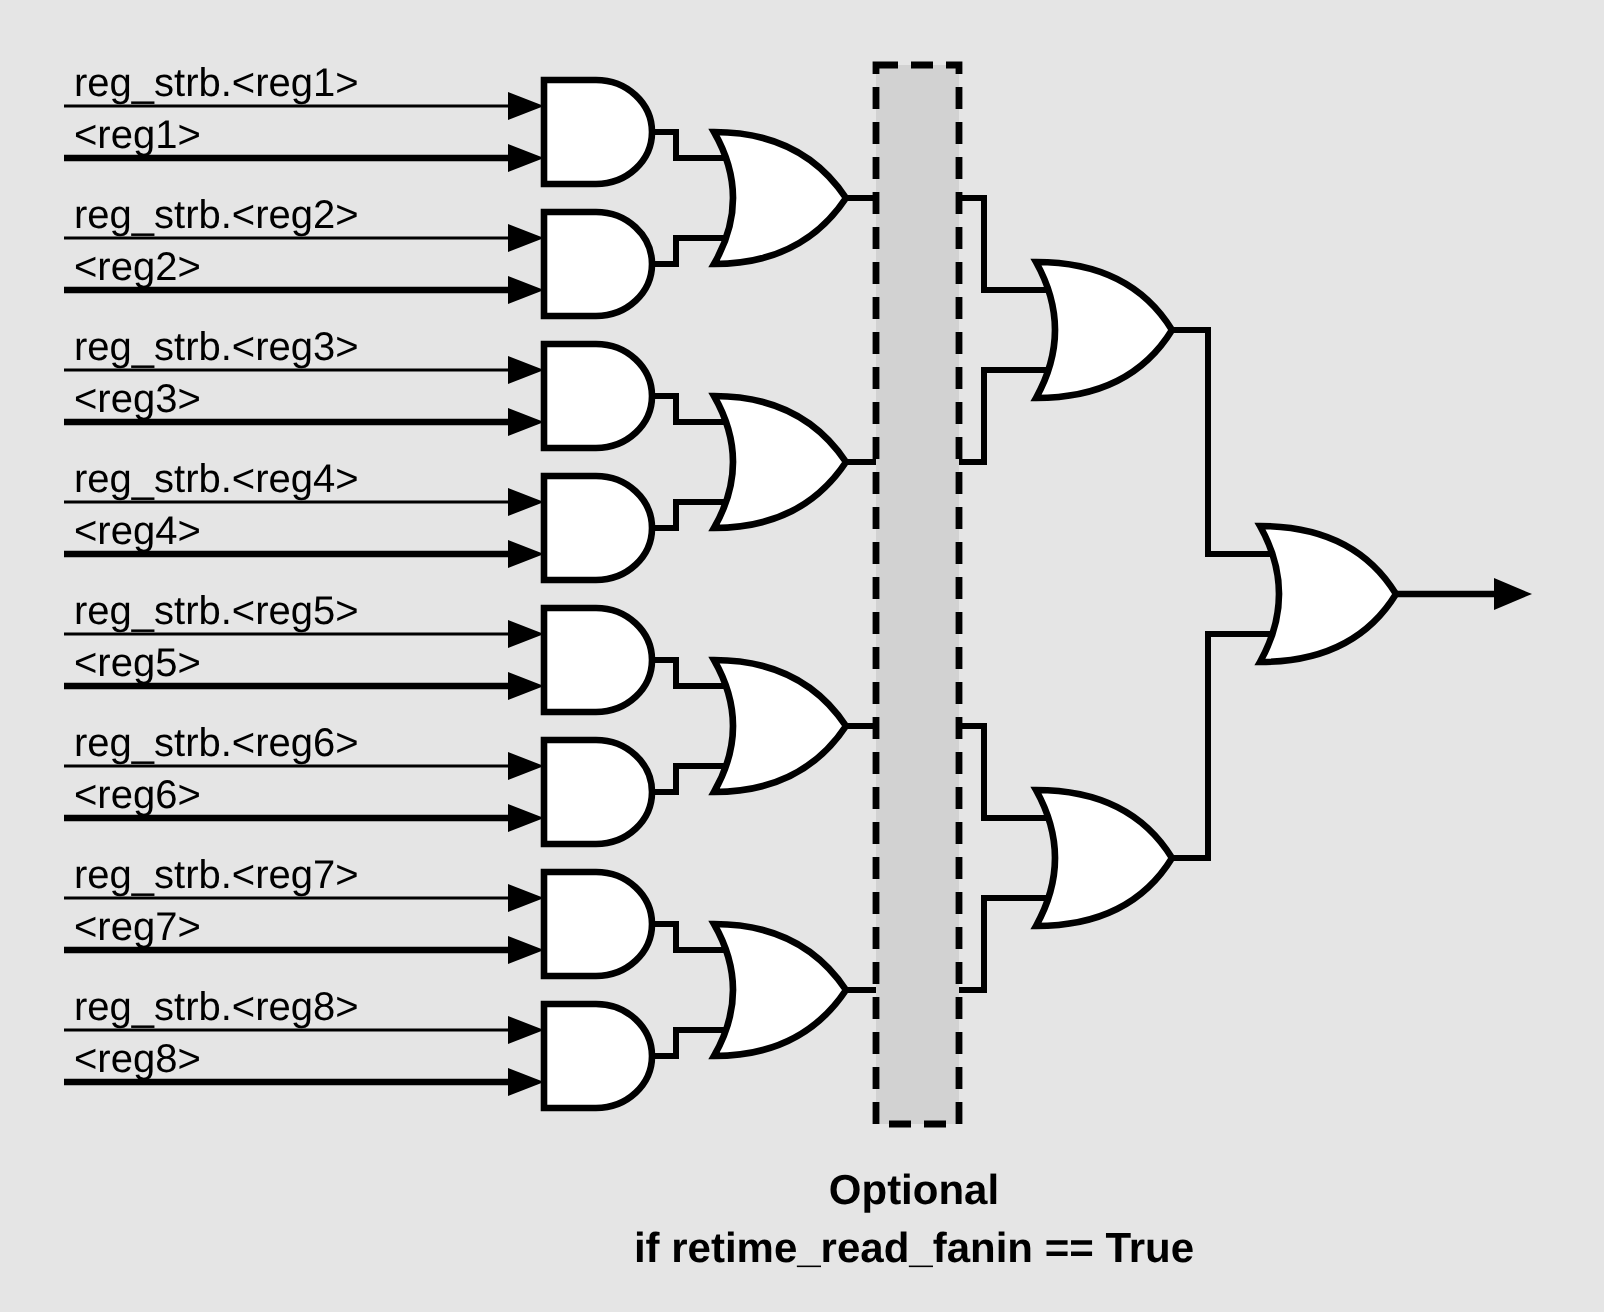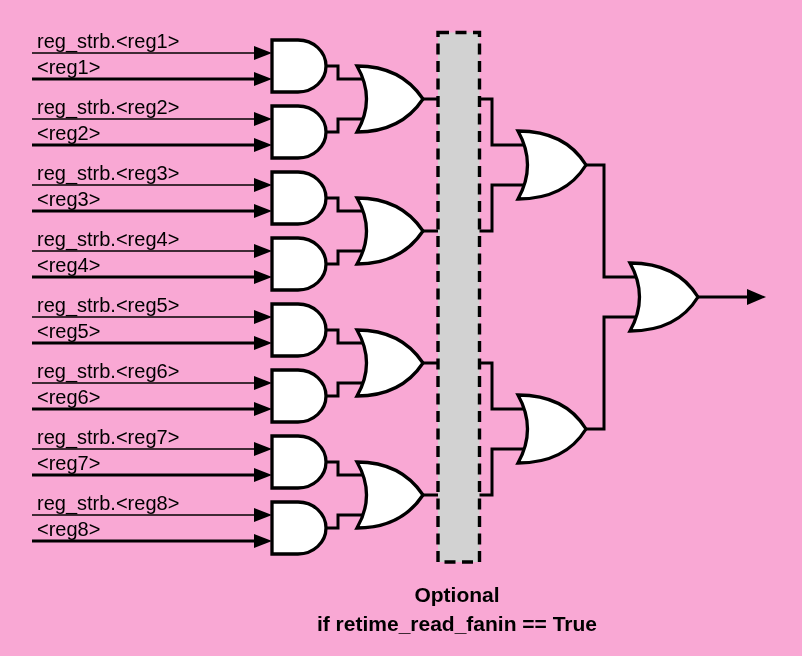--- a/index.html
+++ b/index.html
@@ -1,20 +1,20 @@
 <!DOCTYPE html>
 <html><head>
 <meta charset="utf-8">
 <style>
   html, body { margin: 0; padding: 0; background: #ffffff; }
   .stage {
     position: relative;
     width: 802px;
     height: 656px;
-    background: #f9a8d4;
+    background: #e5e5e5;
     font-family: "Liberation Sans", sans-serif;
     overflow: hidden;
   }
   svg { display: block; }
   .wire       { fill: none; stroke: #000000; stroke-width: 3;   stroke-linejoin: miter; }
   .wire-thin  { fill: none; stroke: #000000; stroke-width: 1.4; }
   .wire-thick { fill: none; stroke: #000000; stroke-width: 3.2; }
   .gate  { fill: #ffffff; stroke: #000000; stroke-width: 3.3; stroke-linejoin: miter; }
   .arrow { fill: #000000; stroke: none; }
   .obox  { stroke: #000000; stroke-width: 3.4; stroke-dasharray: 11 6.5; }

